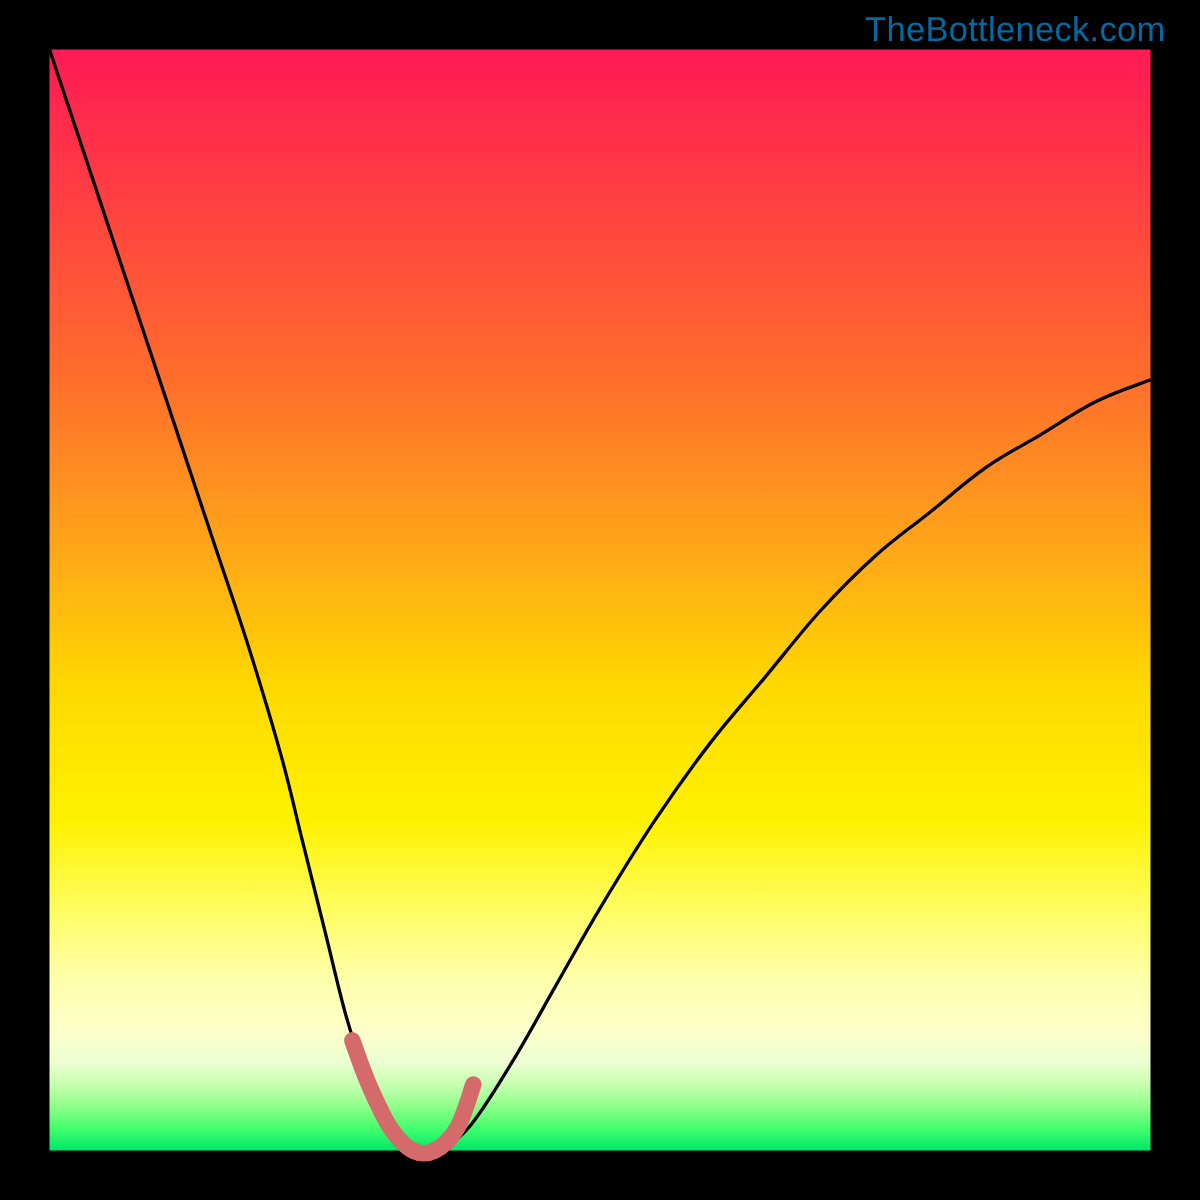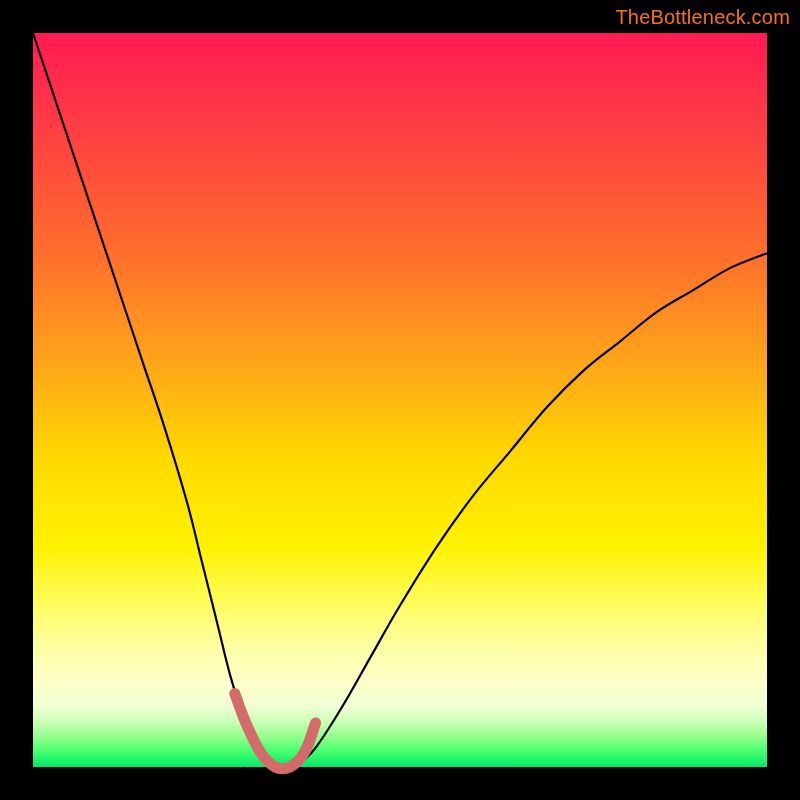--- a/index.html
+++ b/index.html
@@ -47,23 +47,23 @@
     position: absolute;
     left: 33px;
     top: 33px;
     width: 734px;
     height: 734px;
     overflow: visible;
   }
   .watermark {
     position: absolute;
     top: 6px;
-    right: 10px;
-    color: #f97316;
-    font-size: 20px;
+    right: 23px;
+    color: #0369a1;
+    font-size: 23px;
     letter-spacing: 0.2px;
   }
 </style>
 </head>
 <body>
 
 <div class="frame">
   <div class="plot-area"></div>
 
   <svg class="curve" viewBox="0 0 734 734" preserveAspectRatio="none">

